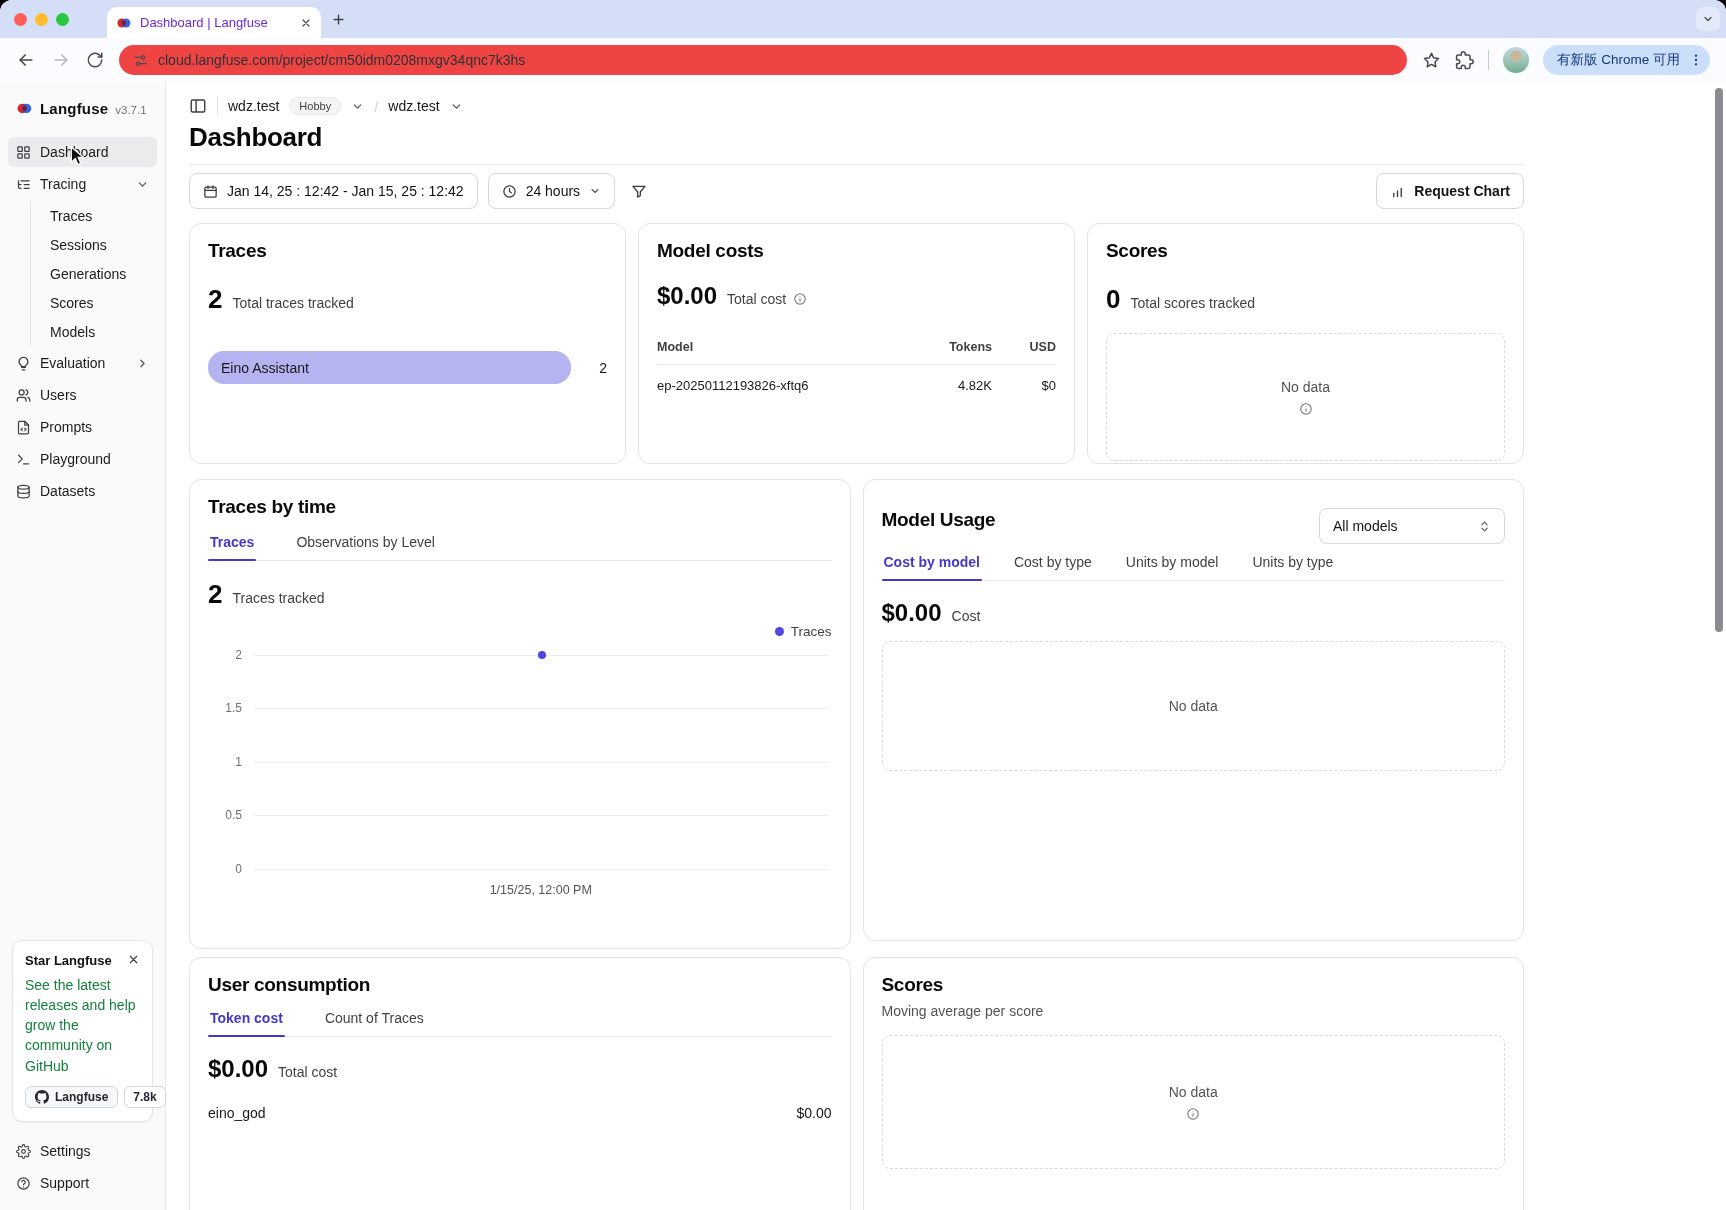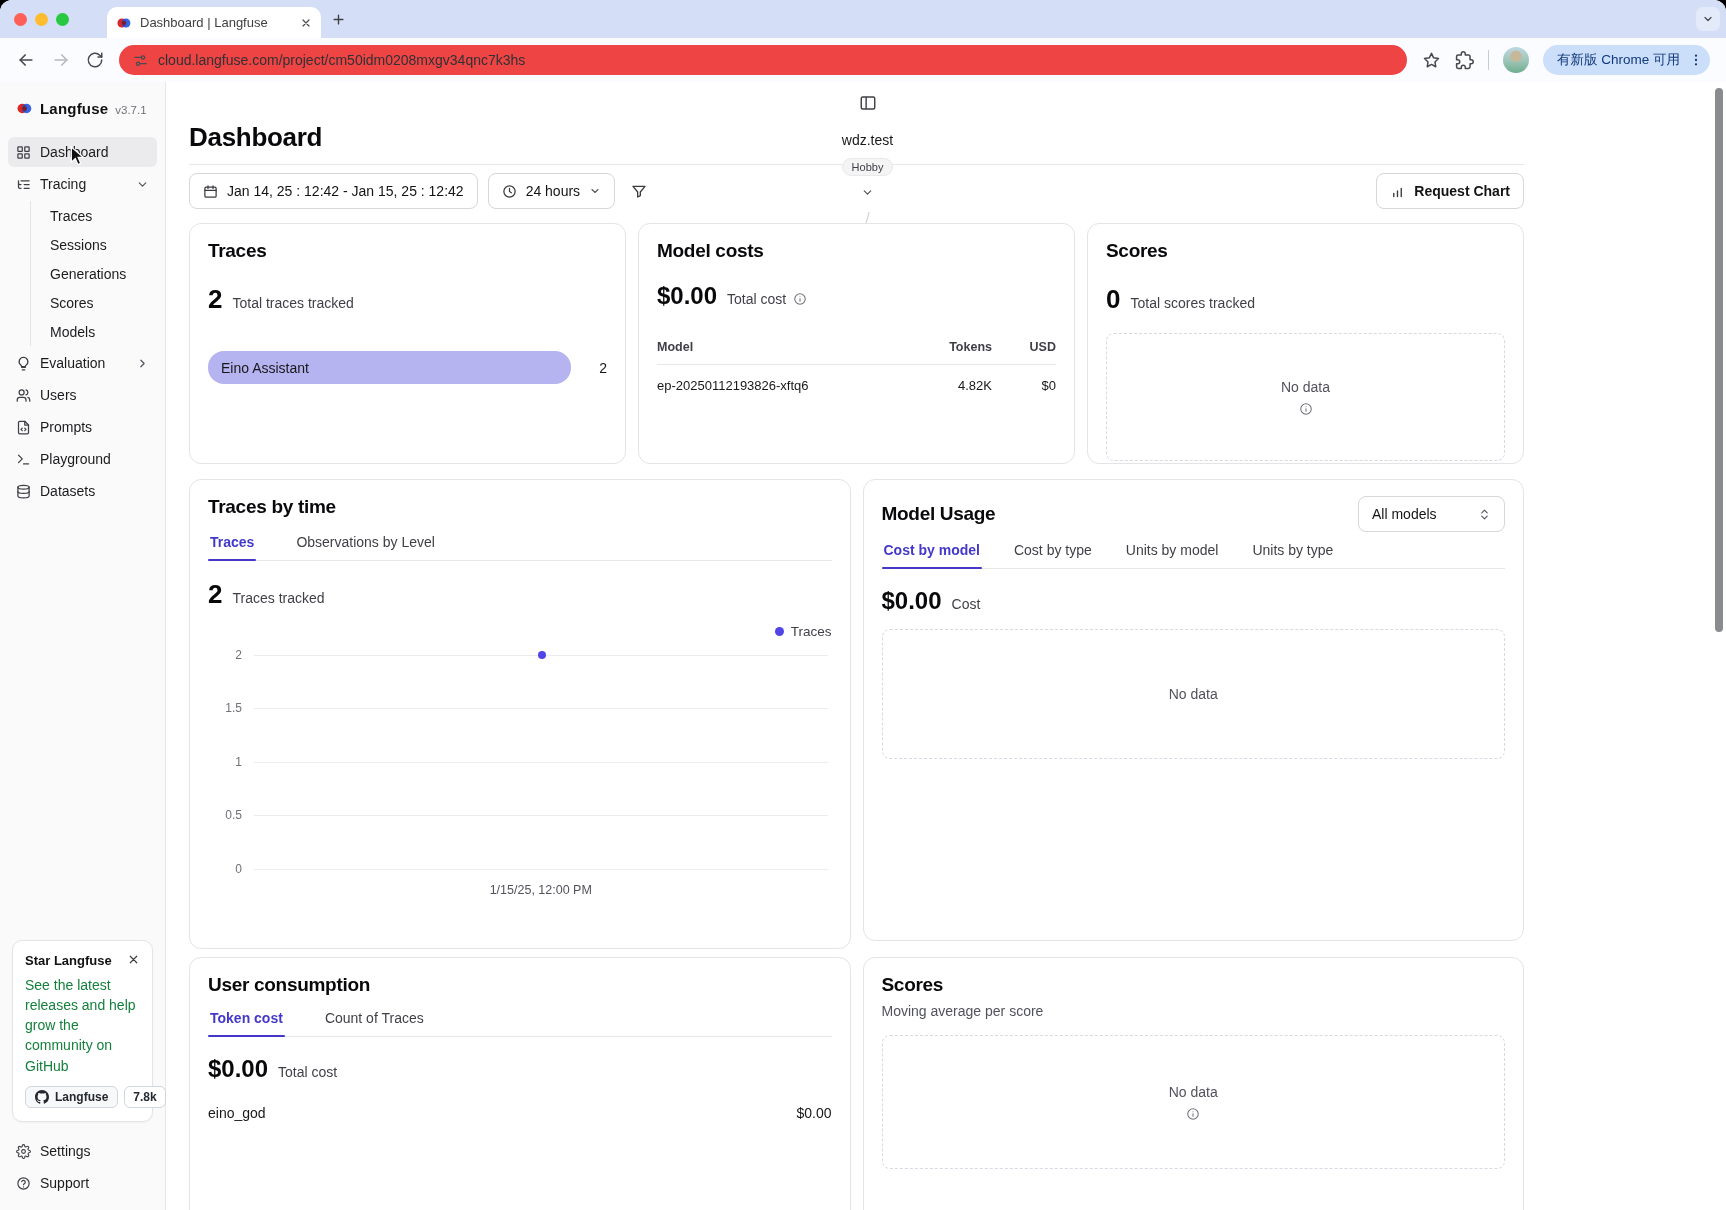--- a/index.html
+++ b/index.html
@@ -5,21 +5,21 @@
   * { margin:0; padding:0; box-sizing:border-box; }
   html,body { background:#000; font-family:"Liberation Sans","DejaVu Sans",sans-serif; }
   .window { position:relative; width:1726px; height:1210px; background:#fff; border-radius:12px 12px 0 0; overflow:hidden; }
 
   
   .tabstrip { height:38px; background:#d4def6; display:flex; align-items:flex-end; padding-left:14px; position:relative; }
   .traffic { display:flex; gap:8px; align-items:center; align-self:center; margin-right:14px; }
   .light { width:13px; height:13px; border-radius:50%; }
   .l-red{background:#ff5f57}.l-yel{background:#febc2e}.l-grn{background:#28c840}
   .tab { width:214px; height:31px; background:#fff; border-radius:10px 10px 0 0; display:flex; align-items:center; gap:8px; padding:0 9px; margin-left:24px; }
-  .tab-title { flex:1; font-size:13px; color:#404040; white-space:nowrap; overflow:hidden; text-overflow:ellipsis; }
+  .tab-title { flex:1; font-size:13px; color:#6d28d9; white-space:nowrap; overflow:hidden; text-overflow:ellipsis; }
   .chrome-ic { color:#474b50; display:inline-flex; }
   .newtab { align-self:center; margin-left:10px; color:#3c4043; display:inline-flex; cursor:pointer; }
   .tabsearch { position:absolute; right:6px; top:7px; width:24px; height:24px; border-radius:7px; background:#e3ebfa; display:flex; align-items:center; justify-content:center; color:#44474c; }
   .toolbar { height:44px; background:#fbfcff; display:flex; align-items:center; gap:15px; padding:0 16px; }
   .tool-btn { display:inline-flex; color:#46484b; }
   .tool-btn.disabled { color:#b4b8bf; }
   .urlbar { flex:1; height:30px; background:#ef4444; border-radius:15px; display:flex; align-items:center; gap:10px; padding:0 14px; }
   .url-text { font-size:14px; color:#303134; }
   .toolbar-right { display:flex; align-items:center; gap:14px; }
   .vsep { width:1px; height:20px; background:#c6cbd4; }
@@ -44,21 +44,21 @@
   .star-head { display:flex; align-items:flex-start; justify-content:space-between; }
   .star-title { font-size:13px; font-weight:700; color:#111; }
   .star-x { color:#3f3f46; display:inline-flex; cursor:pointer; }
   .star-body { font-size:14px; line-height:1.45; color:#15803d; margin:7px 0 10px; }
   .gh-row { display:flex; align-items:center; gap:6px; }
   .gh-btn { display:inline-flex; align-items:center; gap:6px; border:1px solid #d0d7de; background:#f6f8fa; border-radius:6px; padding:3px 9px; font-size:12px; font-weight:700; color:#24292f; cursor:pointer; }
   .gh-count { border:1px solid #d0d7de; background:#fff; border-radius:6px; padding:3px 8px; font-size:12px; font-weight:700; color:#24292f; }
 
   
   .content { width:1380px; padding:12px 0 0 23px; }
-  .crumbs { height:24px; display:flex; align-items:center; gap:10px; color:#18181b;flex-direction:column; }
+  .crumbs { height:24px; display:flex; align-items:center; gap:10px; color:#18181b; }
   .crumb-text { font-size:14px; font-weight:500; }
   .badge { background:#f4f4f5; border:1px solid #e9e9eb; border-radius:999px; padding:2px 9px; font-size:11px; color:#3f3f46; }
   .slash { color:#d4d4d8; font-size:15px; }
   .chev { display:inline-flex; color:#52525b; }
   .icon-btn { display:inline-flex; color:#3f3f46; cursor:pointer; align-items:center; }
   .page-title { font-size:26px; font-weight:700; letter-spacing:-.3px; color:#09090b; margin-top:4px; height:32px; }
   .head-rule { border-bottom:1px solid #e7e7ea; margin-top:10px; width:1335px; }
   .filter-row { margin-top:8px; display:flex; align-items:center; gap:10px; width:1335px; }
   .btn { height:36px; display:inline-flex; align-items:center; gap:9px; border:1px solid #d6d6db; border-radius:8px; background:#fff; padding:0 13px; font-size:14px; color:#141417; cursor:pointer; }
   .btn .ic { display:inline-flex; color:#3b3b40; }
@@ -95,21 +95,21 @@
 
   .legend { display:flex; justify-content:flex-end; align-items:center; gap:7px; margin-top:14px; font-size:13.5px; color:#3f3f46; }
   .dot { width:9px; height:9px; border-radius:50%; background:#4f46e5; display:inline-block; }
   .chart { position:relative; margin:16px 4px 0 46px; height:214px; }
   .grid-row { position:absolute; left:0; right:0; height:1px; background:#ececee; }
   .ytick { position:absolute; left:-12px; transform:translate(-100%,-50%); font-size:12px; color:#71717a; }
   .chart-point { position:absolute; width:8px; height:8px; border-radius:50%; background:#4f46e5; transform:translate(-50%,-50%); }
   .xlabel { position:absolute; top:228px; left:0; right:0; text-align:center; font-size:12.5px; color:#52525b; }
 
   .mu-head { display:flex; align-items:center; justify-content:space-between; }
-  .select-btn { width:147px; justify-content:space-between; }
+  .select-btn { width:186px; justify-content:space-between;margin-top:12px; }
 
   .uc-row { display:flex; align-items:center; justify-content:space-between; margin-top:22px; font-size:14px; color:#18181b; }
   .sub-note { font-size:14px; color:#52525b; margin-top:7px; }
 
   .cursor { position:absolute; left:69px; top:146px; z-index:60; pointer-events:none; }
   .scrollthumb { position:absolute; right:3px; top:88px; width:8px; height:544px; border-radius:4px; background:#898b8e; z-index:55; }
 </style>
 </head>
 <body>
 

